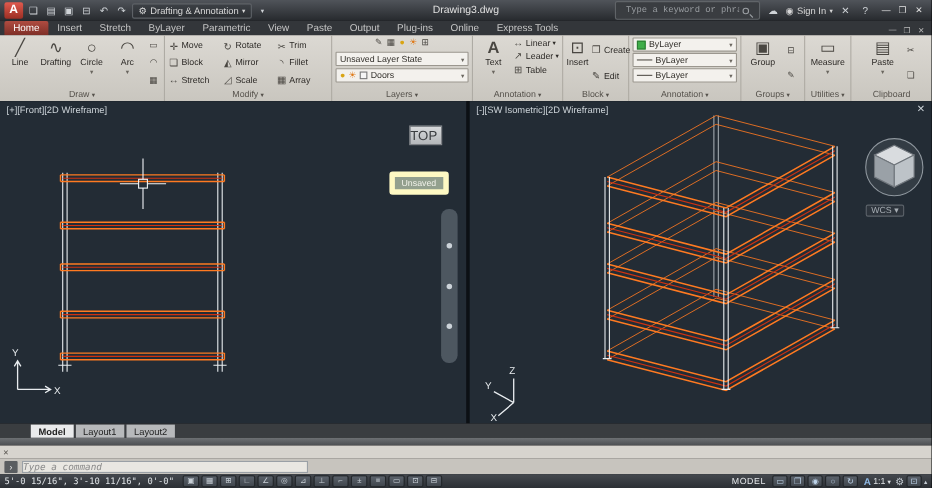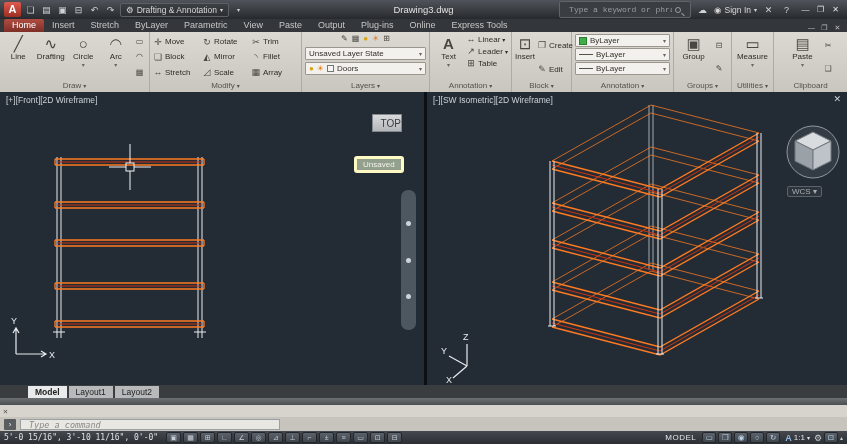--- a/index.html
+++ b/index.html
@@ -68,23 +68,23 @@
   
   .canvas { position:absolute; top:92px; left:0; width:847px; height:293px; background:#10151a; }
   .vp { position:absolute; top:0; height:293px; background:#232c35; overflow:hidden; }
   .vp-left { left:0; width:424px; }
   .vp-right { left:427px; width:420px; }
   .vp-div { position:absolute; top:0; left:424px; width:3px; height:293px; background:#0c1014; }
   .vplabel { position:absolute; top:3px; left:6px; font-size:8.5px; color:#ccd3d8; z-index:3; }
   .vpclose { position:absolute; top:2px; right:6px; font-size:9px; color:#ccd3d8; z-index:3; }
   .minicube { position:absolute; left:372px; top:22px; width:30px; height:18px;
     background:linear-gradient(#d8dadc,#b4b7ba); border:1px solid #84888c; color:#3a3d40;
-    font-size:10px; text-align:right; line-height:17px; z-index:3; }
+    font-size:12px; text-align:left; line-height:17px; z-index:3; }
   .unsavedpill { position:absolute; left:354px; top:64px; padding:1px 6px; background:#93a08e;
-    border:3px solid #fef9c3; border-radius:3px; color:#f2f2ea; font-size:8px; z-index:3; }
+    border:5px solid #fef9c3; border-radius:3px; color:#f2f2ea; font-size:8px; z-index:3; }
   .navbar { position:absolute; left:401px; top:98px; width:15px; height:140px;
     background:rgba(148,158,168,.38); border-radius:7px; z-index:2;
     display:flex; flex-direction:column; align-items:center; justify-content:space-evenly; }
   .navdot { width:5px; height:5px; border-radius:50%; background:#ccd3d9; }
   .wcsbox { position:absolute; left:360px; top:94px; font-size:8px; color:#a7aeb4;
     border:1px solid #5c636a; padding:0 4px; border-radius:2px; z-index:3; background:rgba(60,66,72,.4); }
   .vpsvg { position:absolute; top:0; left:0; }
 
   
   .lt-strip { position:absolute; top:385px; left:0; width:847px; height:13px; background:#3a3d40;
@@ -96,21 +96,21 @@
   .cmd { position:absolute; top:398px; left:0; width:847px; height:33px; }
   .cmd-grip { height:7px; background:linear-gradient(#6e7174,#4b4e51); }
   .cmd-hist { height:12px; background:#d7d4ce; color:#1d1c1a;
     font-family:"DejaVu Sans Mono", monospace; font-size:8.5px; line-height:12px;
     padding-left:16px; white-space:nowrap; position:relative; }
   .cmd-x { position:absolute; left:3px; top:1px; font-size:8px; color:#55524d; }
   .cmd-input { height:14px; background:#c7c4be; display:flex; align-items:center; gap:4px; padding-left:4px; }
   .prompt-ic { width:12px; height:11px; background:#5a5d60; color:#e8e8e8; font-size:8px;
     text-align:center; line-height:11px; border-radius:1px; }
   .cmd-field { width:260px; height:11px; background:#e9e7e2; border:1px solid #9aa0a6;
-    font-size:8.5px; font-style:italic; color:#8a8a8a; line-height:10px; padding-left:8px;
+    font-size:8.5px; font-style:italic; color:#8a8a8a; line-height:10px; padding-left:0;
     font-family:"DejaVu Sans Mono", monospace; }
 
   
   .statusbar { position:absolute; top:431px; left:0; width:847px; height:13px;
     background:linear-gradient(#45494f,#2b2f34); display:flex; align-items:center;
     gap:2px; padding:0 4px; color:#dfe3e6; }
   .coords { font-family:"DejaVu Sans Mono", monospace; font-size:8px; margin-right:6px; white-space:nowrap; }
   .stog { width:15px; height:11px; background:linear-gradient(#5b626b,#40464d);
     border:1px solid #23272b; border-radius:2px; color:#c6cdd4; font-size:7px;
     text-align:center; line-height:10px; }

